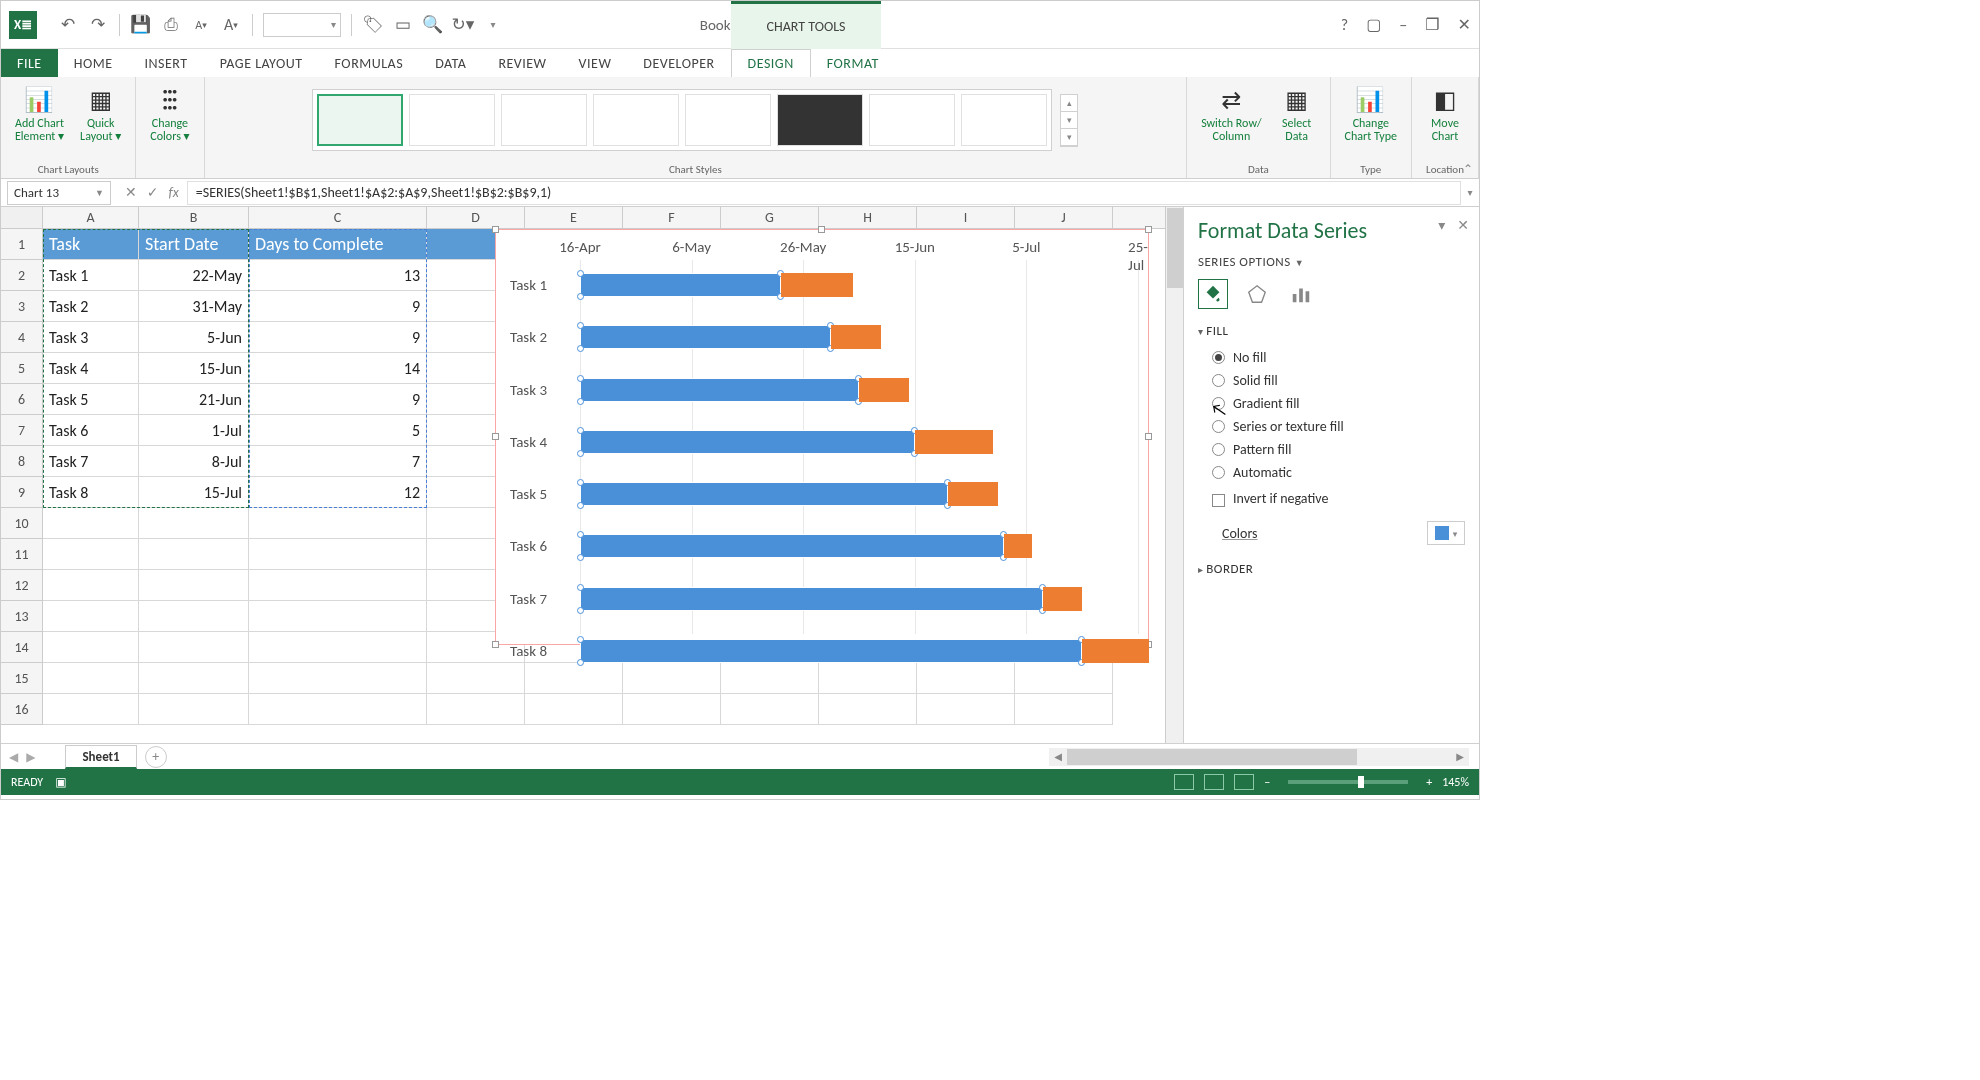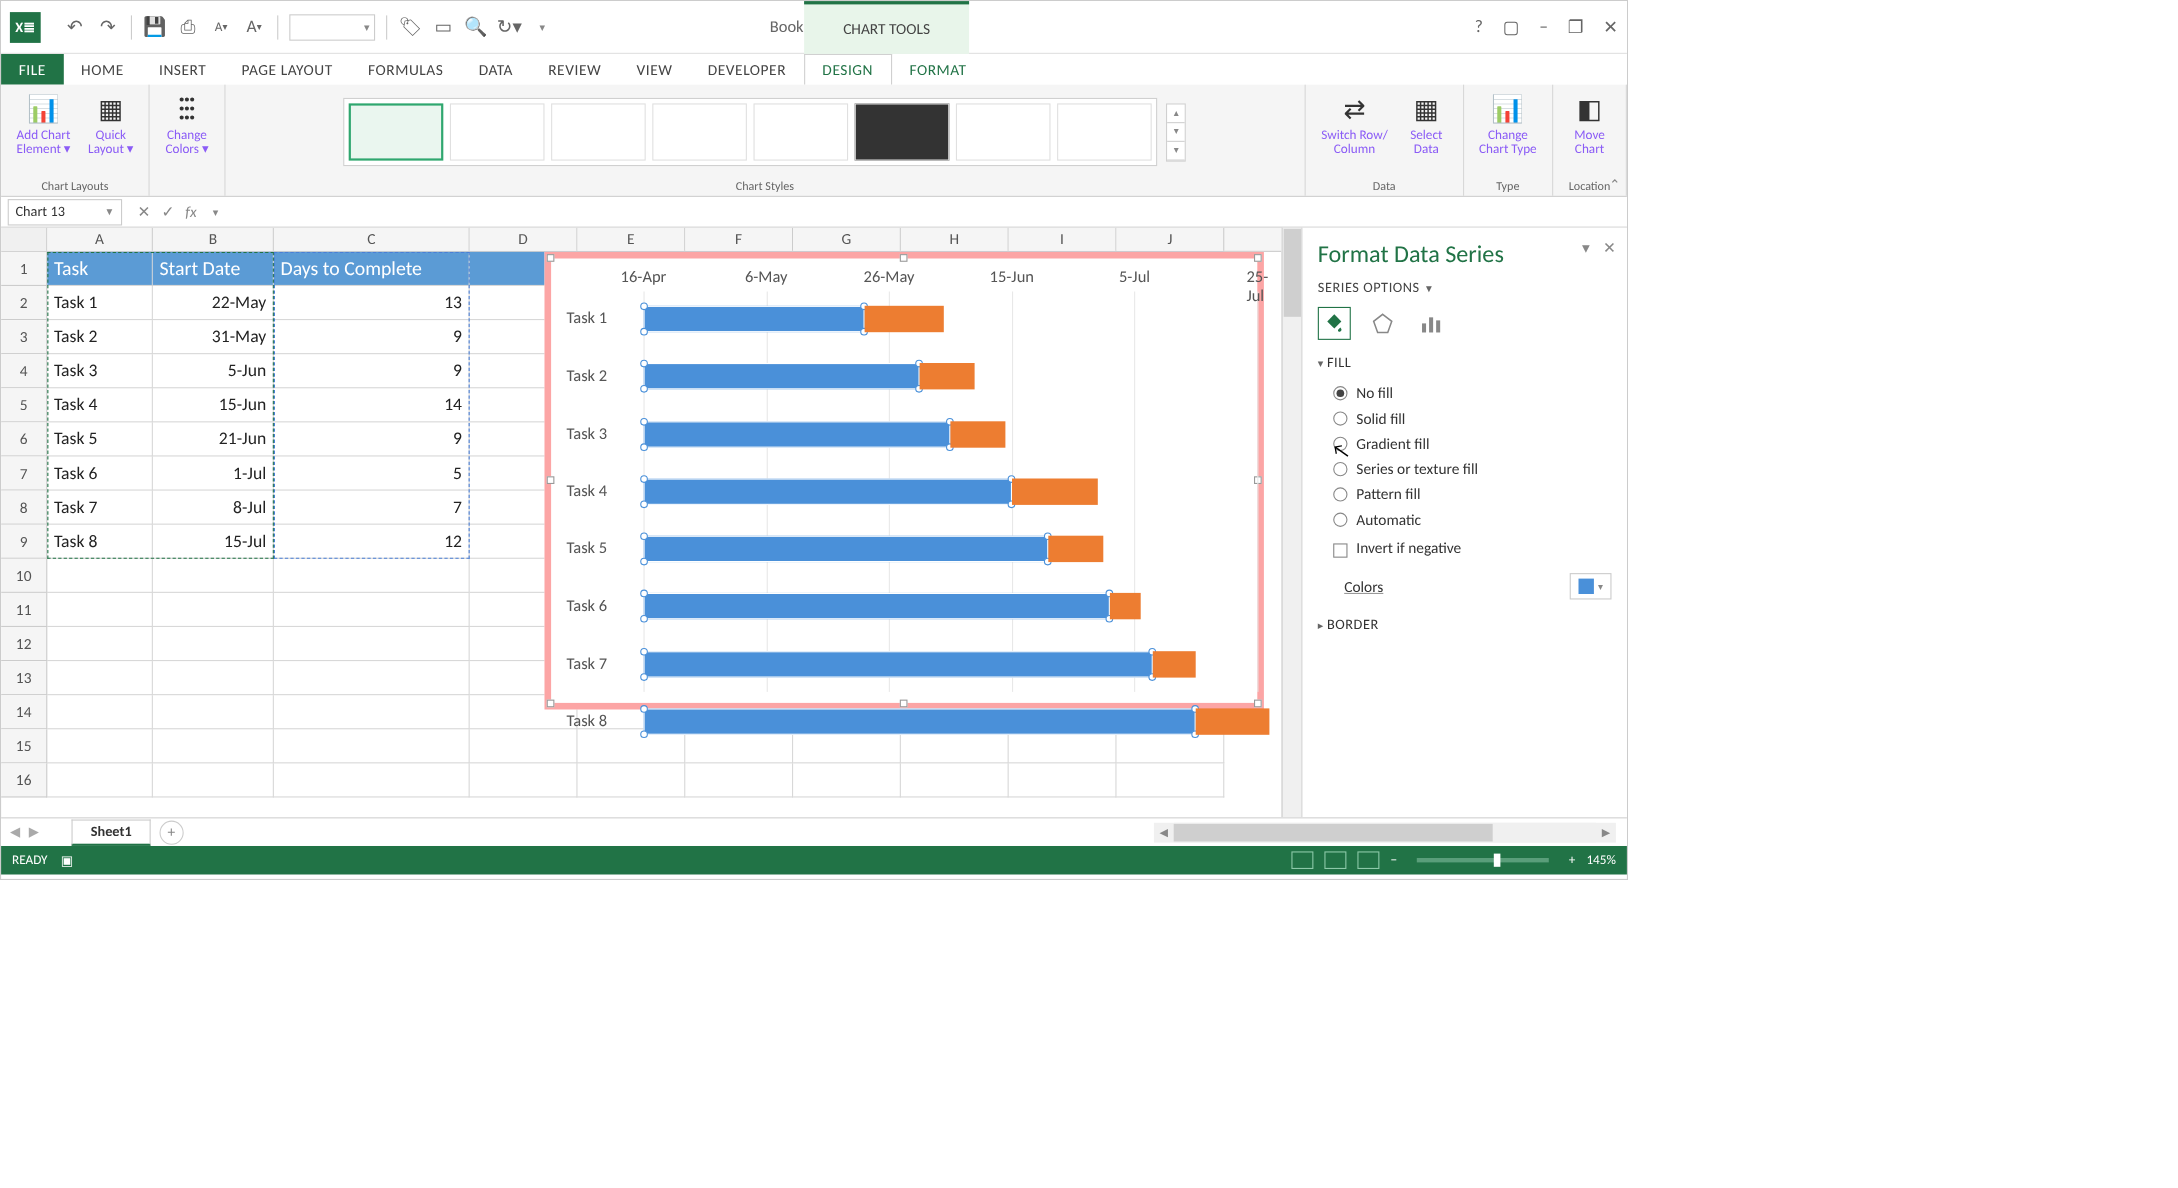--- a/index.html
+++ b/index.html
@@ -23,21 +23,21 @@
 .tabs .tab.active{color:#217346;background:#fff;border:1px solid #d0d0d0;border-bottom:none}
 .tabs .tab.ctx{color:#217346}
 
 
 .ribbon{height:102px;background:#f5f5f5;border-bottom:1px solid #cfcfcf;display:flex;position:relative}
 .rgrp{border-right:1px solid #d8d8d8;padding:4px 10px 2px 10px;display:flex;flex-direction:column;justify-content:space-between;align-items:center}
 .rgrp .grp-label{font-size:11px;color:#666;margin-top:2px}
 .rgrp .items{display:flex;gap:8px;align-items:flex-start;height:78px}
 .vbtn{display:flex;flex-direction:column;align-items:center;justify-content:flex-start;gap:2px;padding:2px 4px;min-width:46px}
 .vbtn .vicon{width:32px;height:32px;display:flex;align-items:center;justify-content:center;font-size:24px}
-.vbtn .vlabel{font-size:12px;color:#8b5cf6;text-align:center;line-height:1.1}
+.vbtn .vlabel{font-size:12px;color:#15803d;text-align:center;line-height:1.1}
 .styles-gal{display:flex;gap:6px;padding:4px;background:#fff;border:1px solid #d0d0d0}
 .style-th{width:86px;height:52px;border:1px solid #e0e0e0;background:#fff}
 .style-th.sel{border:2px solid #2fa76f;background:#eaf6ef}
 .style-th.dark{background:#333}
 .gal-sc{width:18px;display:flex;flex-direction:column;justify-content:space-between;border:1px solid #d0d0d0;background:#fff}
 .gal-sc div{height:17px;border-bottom:1px solid #d0d0d0;display:flex;align-items:center;justify-content:center;font-size:9px;color:#888}
 
 .collapse{position:absolute;right:6px;bottom:2px;font-size:12px;color:#888}
 
 
@@ -59,21 +59,21 @@
 .rh{width:42px;border-right:1px solid #ccc;border-bottom:1px solid #ccc;background:#f5f5f5;display:flex;align-items:center;justify-content:center;color:#555;font-size:14px}
 .cell{border-right:1px solid #d8d8d8;border-bottom:1px solid #d8d8d8;padding:0 6px;display:flex;align-items:center;font-size:16px;color:#222}
 .cell.hdr{background:#5b9bd5;color:#fff;font-size:18px}
 .cell.num{justify-content:flex-end}
 .sel-marq{position:absolute;border:1px dashed #217346;pointer-events:none}
 
 .vscroll{width:18px;background:#f0f0f0;border-left:1px solid #ccc}
 .vscroll .thumb{width:16px;height:80px;background:#cfcfcf;margin:1px}
 
 
-.chart{position:absolute;left:494px;top:22px;width:654px;height:416px;background:#fff;border:6px solid #fca5a5}
+.chart{position:absolute;left:494px;top:22px;width:654px;height:416px;background:#fff;border:1px solid #fca5a5}
 .chart .handle{position:absolute;width:7px;height:7px;background:#fff;border:1px solid #999}
 .chart .plot{position:absolute;left:84px;top:30px;right:10px;bottom:10px}
 .axis-lbl{position:absolute;font-size:15px;color:#555;top:-22px;transform:translateX(-50%)}
 .cat-lbl{position:absolute;left:-70px;font-size:15px;color:#555;transform:translateY(-50%)}
 .bar-s{position:absolute;height:24px;background:#4a90d9;border:1px solid #fff}
 .bar-s .bh{position:absolute;width:7px;height:7px;background:#fff;border:1px solid #4a90d9;border-radius:50%}
 .bar-d{position:absolute;height:24px;background:#ed7d31}
 .grid-line{position:absolute;top:0;bottom:0;width:1px;background:#e8e8e8}
 
 
@@ -249,20 +249,21 @@
 <div class="fx">
   <div class="namebox">
     <span>Chart 13</span>
         <span class="dd">▼</span>
   </div>
   <div class="fxbtns">
     <span>✕</span>
     <span>✓</span>
     <span style="font-style:italic">fx</span>
   </div>
+  <div class="fxinput">=SERIES(Sheet1!$B$1,Sheet1!$A$2:$A$9,Sheet1!$B$2:$B$9,1)</div>
   <div class="fxexp">▾</div>
 </div>
 
 <div class="workarea">
   <div class="grid">
     <div class="colhdrs" id="colhdrs">
           <div class="sel-all"></div>
           <div class="ch" style="width: 96px;">A</div>
           <div class="ch" style="width: 110px;">B</div>
           <div class="ch" style="width: 178px;">C</div>

